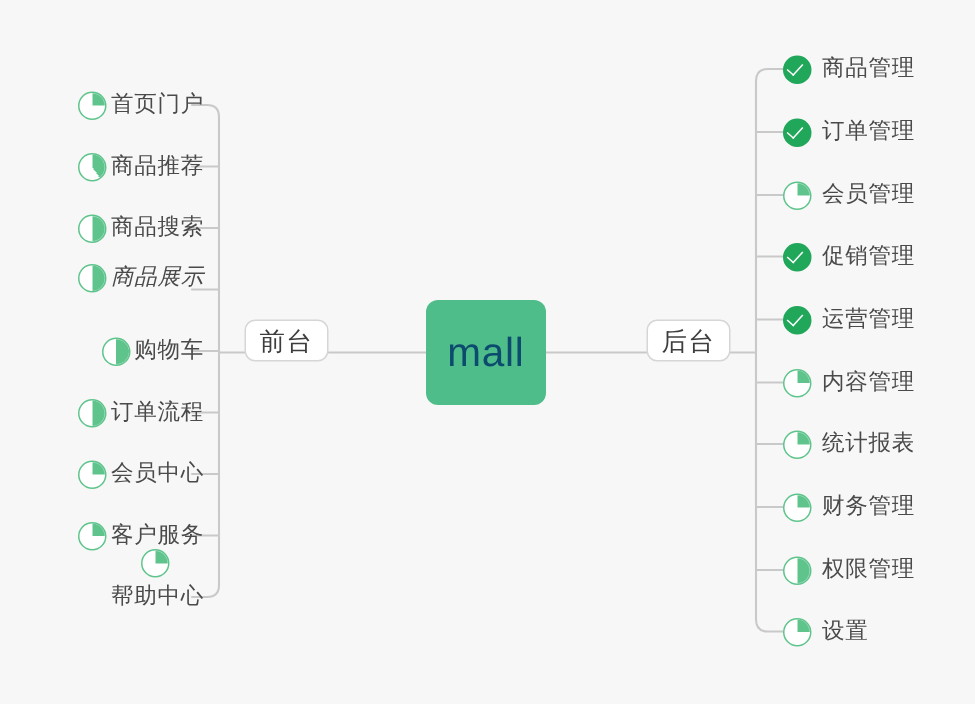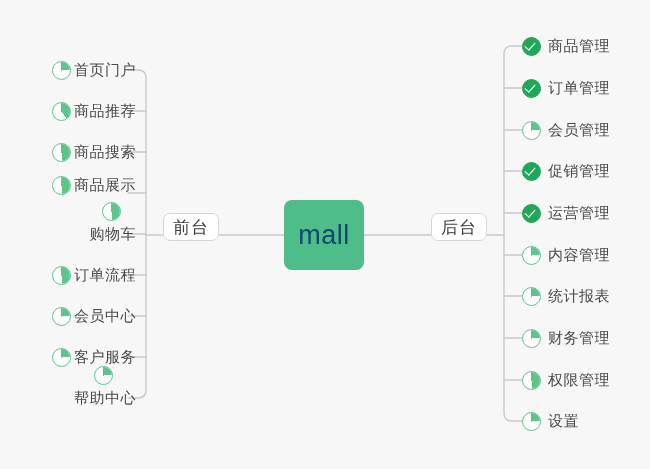--- a/index.html
+++ b/index.html
@@ -161,27 +161,27 @@
           <span class="wedge" style="background: conic-gradient(rgb(94, 196, 140) 0deg, rgb(94, 196, 140) 144deg, rgba(0, 0, 0, 0) 144deg, rgba(0, 0, 0, 0) 360deg);"></span>
         </span>
         <span class="label">商品推荐</span>
       </div>
       <div class="leaf left" style="top: 139px;">
         <span class="status-icon pie">
           <span class="wedge" style="background: conic-gradient(rgb(94, 196, 140) 0deg, rgb(94, 196, 140) 180deg, rgba(0, 0, 0, 0) 180deg, rgba(0, 0, 0, 0) 360deg);"></span>
         </span>
         <span class="label">商品搜索</span>
       </div>
-      <div class="leaf left" style="top: 172px;">
+      <div class="leaf left" style="top: 172px; font-style: italic;">
         <span class="status-icon pie">
           <span class="wedge" style="background: conic-gradient(rgb(94, 196, 140) 0deg, rgb(94, 196, 140) 180deg, rgba(0, 0, 0, 0) 180deg, rgba(0, 0, 0, 0) 360deg);"></span>
         </span>
         <span class="label">商品展示</span>
       </div>
-      <div class="leaf left" style="top: 221px; flex-direction: column;">
+      <div class="leaf left" style="top: 221px;">
         <span class="status-icon pie">
           <span class="wedge" style="background: conic-gradient(rgb(94, 196, 140) 0deg, rgb(94, 196, 140) 180deg, rgba(0, 0, 0, 0) 180deg, rgba(0, 0, 0, 0) 360deg);"></span>
         </span>
         <span class="label">购物车</span>
       </div>
       <div class="leaf left" style="top: 262px;">
         <span class="status-icon pie">
           <span class="wedge" style="background: conic-gradient(rgb(94, 196, 140) 0deg, rgb(94, 196, 140) 180deg, rgba(0, 0, 0, 0) 180deg, rgba(0, 0, 0, 0) 360deg);"></span>
         </span>
         <span class="label">订单流程</span>

